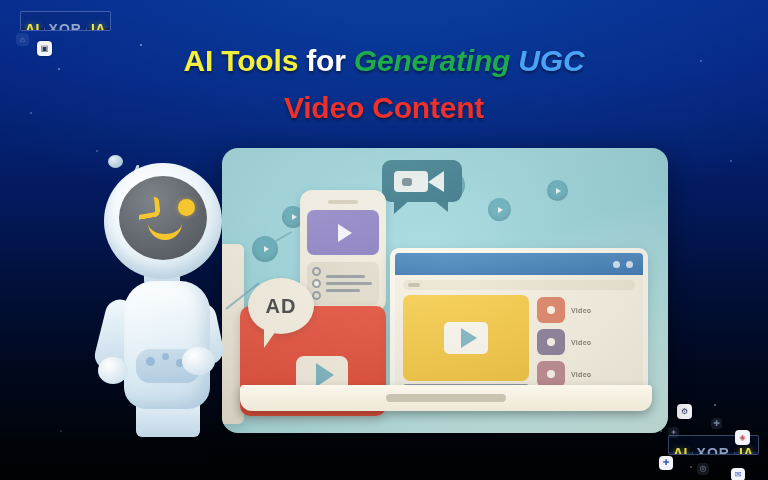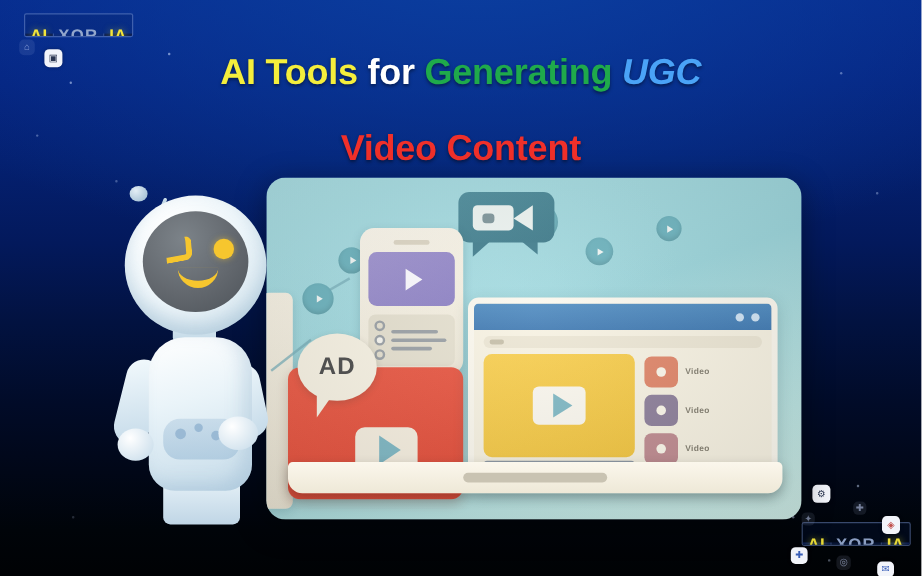--- a/index.html
+++ b/index.html
@@ -84,24 +84,24 @@
     position: absolute;
     left: 0; right: 0; top: 46px;
     text-align: center;
     font-weight: 700;
     font-size: 30px;
     line-height: 1.0;
     letter-spacing: -.2px;
     text-shadow: 0 2px 3px rgba(0,0,0,.45);
     white-space: nowrap;
   }
-  #headline .l2 { display: block; margin-top: 33px; }
+  #headline .l2 { display: block; margin-top: 17px; }
   .t-yellow { color: #f4ee3c; }
   .t-white  { color: #ffffff; }
-  .t-green  { color: #1faa4b; }
+  .t-green  { color: #1faa4b; font-style: italic; }
   .t-blue   { color: #4aa3f7; font-style: italic; }
   .t-red    { color: #f0302a; }
 
   
   #illo {
     position: absolute;
     left: 222px; top: 148px;
     width: 446px; height: 285px;
     border-radius: 16px;
     background:

